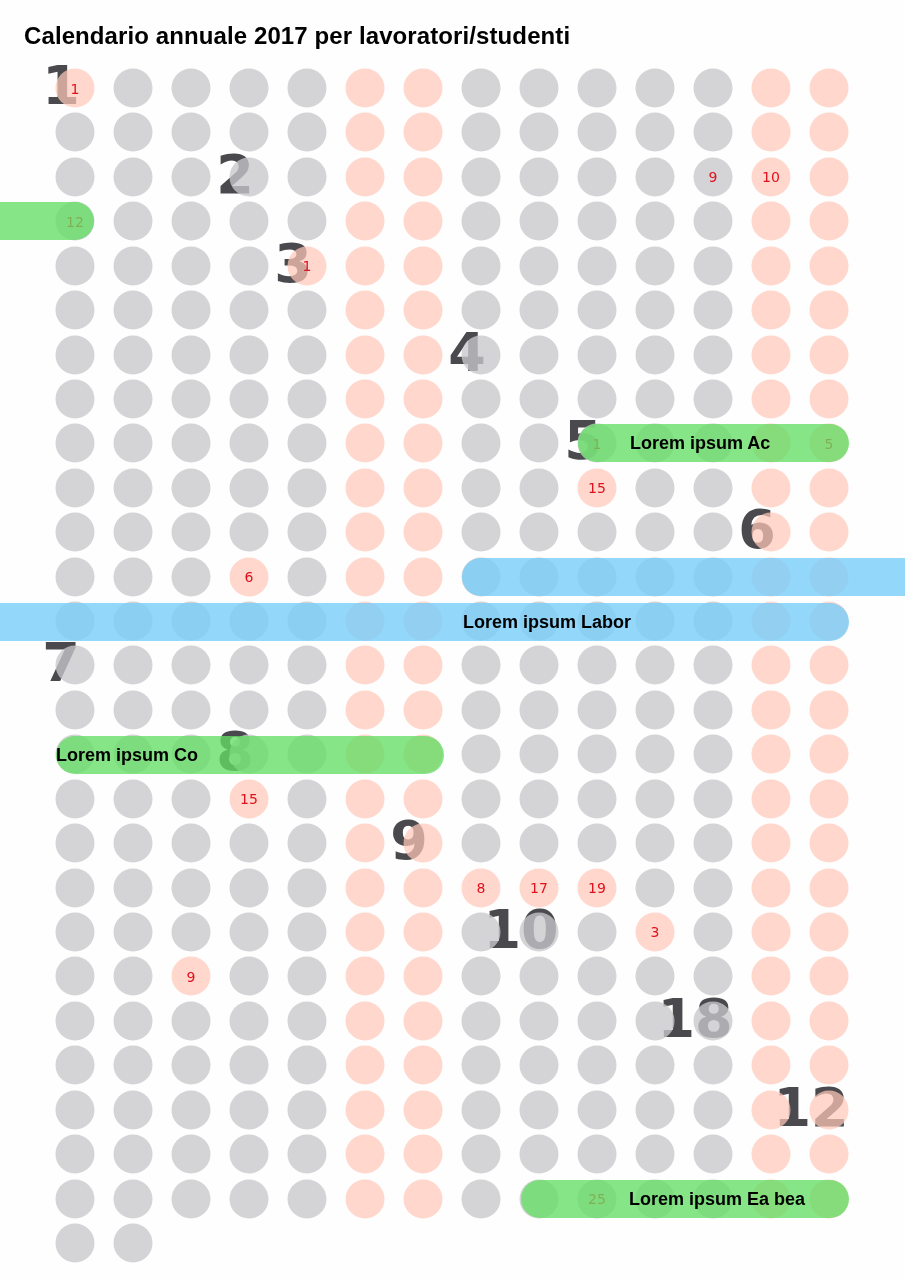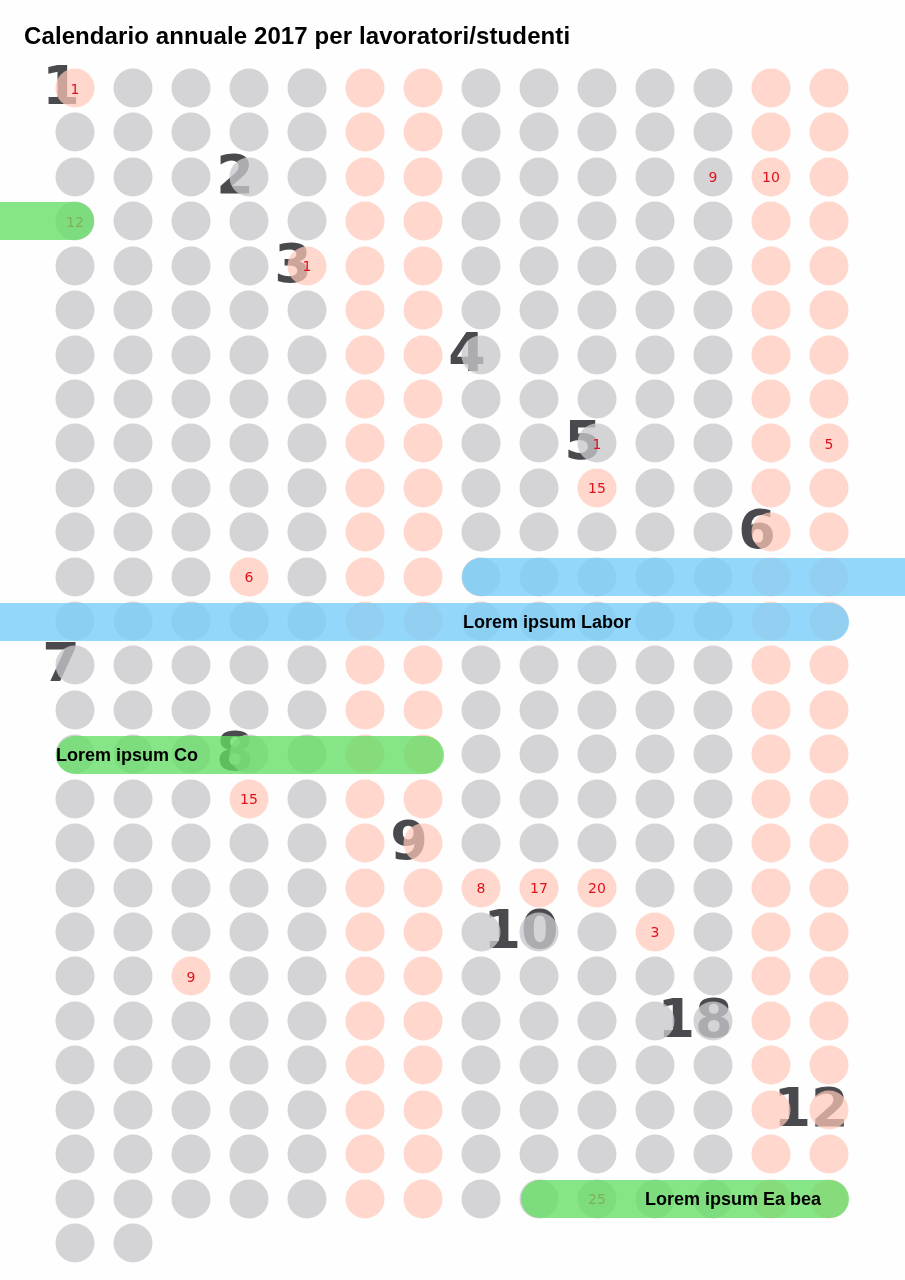--- a/index.html
+++ b/index.html
@@ -316,21 +316,21 @@
     <div class="day" style="left: 307px; top: 887.56px;"></div>
     <div class="day weekend" style="left: 365px; top: 887.56px;"></div>
     <div class="day weekend" style="left: 423px; top: 887.56px;"></div>
     <div class="day holiday" style="left: 481px; top: 887.56px;">
       <span>8</span>
     </div>
     <div class="day holiday" style="left: 539px; top: 887.56px;">
       <span>17</span>
     </div>
     <div class="day holiday" style="left: 597px; top: 887.56px;">
-      <span>20</span>
+      <span>19</span>
     </div>
     <div class="day" style="left: 655px; top: 887.56px;"></div>
     <div class="day" style="left: 713px; top: 887.56px;"></div>
     <div class="day weekend" style="left: 771px; top: 887.56px;"></div>
     <div class="day weekend" style="left: 829px; top: 887.56px;"></div>
     <div class="day" style="left: 75px; top: 931.98px;"></div>
     <div class="day" style="left: 133px; top: 931.98px;"></div>
     <div class="day" style="left: 191px; top: 931.98px;"></div>
     <div class="day" style="left: 249px; top: 931.98px;"></div>
     <div class="day" style="left: 307px; top: 931.98px;"></div>
@@ -431,23 +431,26 @@
     </div>
     <div class="day" style="left: 655px; top: 1198.5px;"></div>
     <div class="day" style="left: 713px; top: 1198.5px;"></div>
     <div class="day weekend" style="left: 771px; top: 1198.5px;"></div>
     <div class="day weekend" style="left: 829px; top: 1198.5px;"></div>
     <div class="day" style="left: 75px; top: 1242.92px;"></div>
     <div class="day" style="left: 133px; top: 1242.92px;"></div>
   </div>
 <div class="layer" id="bars-layer">
     <div class="bar green no-left" style="left: 0px; top: 202px; width: 94px;"></div>
+    <div class="bar green" style="left: 578px; top: 424px; width: 271px;">
+      <span style="left: 52px;">Lorem ipsum Ac</span>
+    </div>
     <div class="bar blue no-right" style="left: 462px; top: 558px; width: 443px;"></div>
     <div class="bar blue no-left" style="left: 0px; top: 603px; width: 849px;">
       <span style="left: 463px;">Lorem ipsum Labor</span>
     </div>
     <div class="bar green" style="left: 56px; top: 736px; width: 388px;">
       <span style="left: 0px;">Lorem ipsum Co</span>
     </div>
     <div class="bar green" style="left: 521px; top: 1180px; width: 328px;">
-      <span style="left: 124px;">Lorem ipsum Ea bea</span>
+      <span style="left: 108px;">Lorem ipsum Ea bea</span>
     </div>
   </div>
 
 </body></html>

